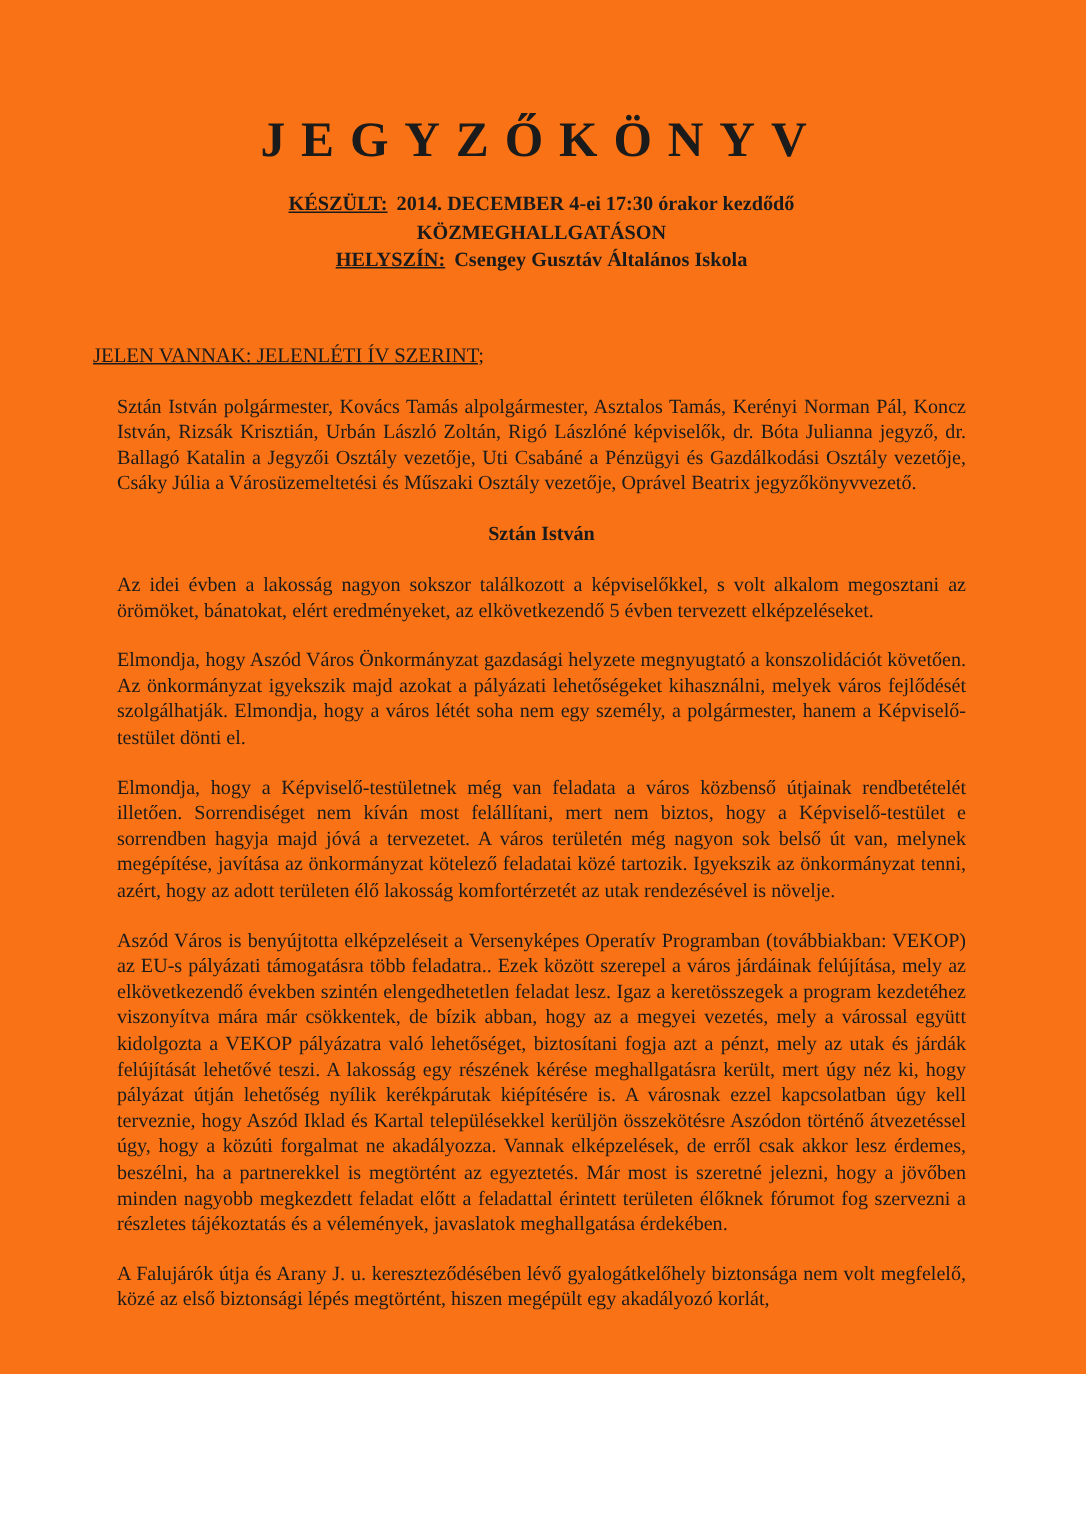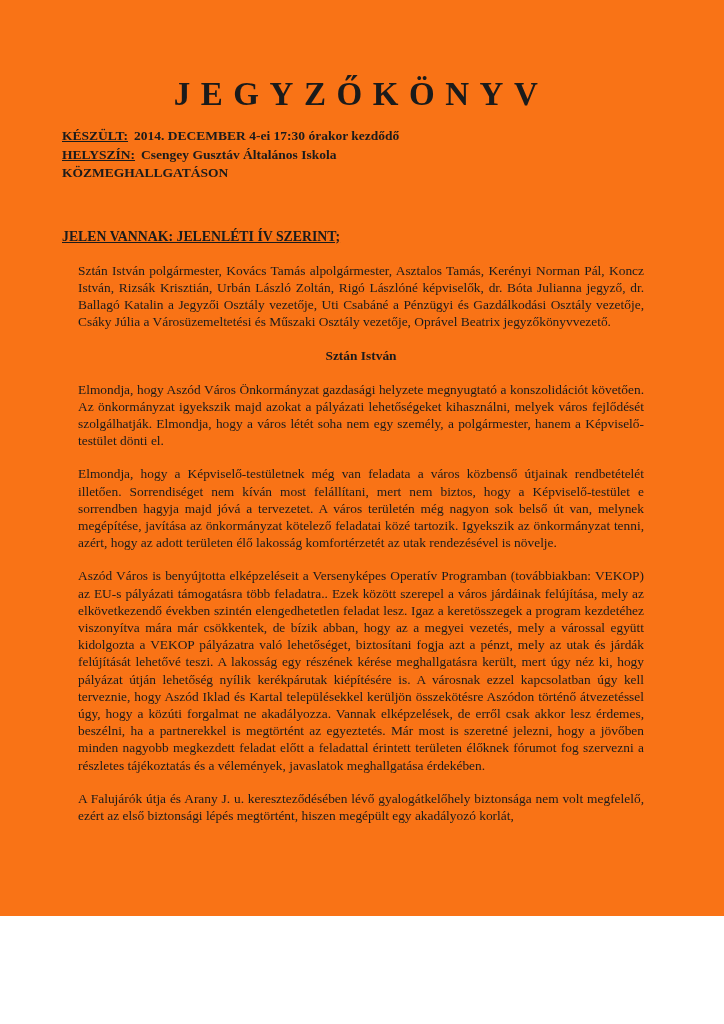--- a/index.html
+++ b/index.html
@@ -25,35 +25,35 @@
     margin-top: 74px;
     text-align: center;
     font-size: 33px;
     font-weight: bold;
     letter-spacing: 0.32em;
     line-height: 40px;
     white-space: nowrap;
   }
   .meta-block {
     margin-top: 13px;
-    text-align: left;
+    text-align: center;
     font-size: 13.5px;
     font-weight: bold;
     line-height: 18.5px;
   }
   .u {
     text-decoration: underline;
   }
   .label-gap {
     margin-right: 6px;
   }
   .attendance-heading {
     margin-top: 45px;
     font-size: 13.8px;
-    font-weight: bold;
+    font-weight: normal;
     text-decoration: underline;
     line-height: 18px;
   }
   .body-text {
     font-size: 13.4px;
     line-height: 17.2px;
     text-align: justify;
   }
   p.body-text {
     margin: 16px;
@@ -81,35 +81,36 @@
 
 <div class="page">
   <div class="content">
 
     <div class="doc-title">JEGYZŐKÖNYV</div>
 
     <div class="meta-block">
       <div>
         <span class="u label-gap">KÉSZÜLT:</span><span>2014. DECEMBER 4-ei 17:30 órakor kezdődő</span>
       </div>
+      <div>KÖZMEGHALLGATÁSON</div>
       <div>
         <span class="u label-gap">HELYSZÍN:</span><span>Csengey Gusztáv Általános Iskola</span>
       </div>
-      <div>KÖZMEGHALLGATÁSON</div>
     </div>
 
     <div class="attendance-heading">JELEN VANNAK: JELENLÉTI ÍV SZERINT;</div>
 
     <p class="body-text">Sztán István polgármester, Kovács Tamás alpolgármester, Asztalos Tamás, Kerényi Norman Pál, Koncz István, Rizsák Krisztián, Urbán László Zoltán, Rigó Lászlóné képviselők, dr. Bóta Julianna jegyző, dr. Ballagó Katalin a Jegyzői Osztály vezetője, Uti Csabáné a Pénzügyi és Gazdálkodási Osztály vezetője, Csáky Júlia a Városüzemeltetési és Műszaki Osztály vezetője, Oprável Beatrix jegyzőkönyvvezető.</p>
 
     <div class="speaker-name">Sztán István</div>
 
+    <p class="body-text">Az idei évben a lakosság nagyon sokszor találkozott a képviselőkkel, s volt alkalom megosztani az örömöket, bánatokat, elért eredményeket, az elkövetkezendő 5 évben tervezett elképzeléseket.</p>
     <p class="body-text">Elmondja, hogy Aszód Város Önkormányzat gazdasági helyzete megnyugtató a konszolidációt követően. Az önkormányzat igyekszik majd azokat a pályázati lehetőségeket kihasználni, melyek város fejlődését szolgálhatják. Elmondja, hogy a város létét soha nem egy személy, a polgármester, hanem a Képviselő-testület dönti el.</p>
     <p class="body-text">Elmondja, hogy a Képviselő-testületnek még van feladata a város közbenső útjainak rendbetételét illetően. Sorrendiséget nem kíván most felállítani, mert nem biztos, hogy a Képviselő-testület e sorrendben hagyja majd jóvá a tervezetet. A város területén még nagyon sok belső út van, melynek megépítése, javítása az önkormányzat kötelező feladatai közé tartozik. Igyekszik az önkormányzat tenni, azért, hogy az adott területen élő lakosság komfortérzetét az utak rendezésével is növelje.</p>
 
     <p class="body-text gap-before">Aszód Város is benyújtotta elképzeléseit a Versenyképes Operatív Programban (továbbiakban: VEKOP) az EU-s pályázati támogatásra több feladatra.. Ezek között szerepel a város járdáinak felújítása, mely az elkövetkezendő években szintén elengedhetetlen feladat lesz. Igaz a keretösszegek a program kezdetéhez viszonyítva mára már csökkentek, de bízik abban, hogy az a megyei vezetés, mely a várossal együtt kidolgozta a VEKOP pályázatra való lehetőséget, biztosítani fogja azt a pénzt, mely az utak és járdák felújítását lehetővé teszi. A lakosság egy részének kérése meghallgatásra került, mert úgy néz ki, hogy pályázat útján lehetőség nyílik kerékpárutak kiépítésére is.  A városnak ezzel kapcsolatban úgy kell terveznie, hogy Aszód Iklad és Kartal településekkel kerüljön összekötésre Aszódon történő átvezetéssel úgy, hogy a közúti forgalmat ne akadályozza. Vannak elképzelések, de erről csak akkor lesz érdemes, beszélni, ha a partnerekkel is megtörtént az egyeztetés. Már most is szeretné jelezni, hogy a jövőben minden nagyobb megkezdett feladat előtt a feladattal érintett területen élőknek fórumot fog szervezni a részletes tájékoztatás és a vélemények, javaslatok meghallgatása érdekében.</p>
 
-    <p class="body-text gap-before">A Falujárók útja és Arany J. u. kereszteződésében lévő gyalogátkelőhely biztonsága nem volt megfelelő, ezért az első biztonsági lépés megtörtént, hiszen megépült egy akadályozó korlát,</p>
+    <p class="body-text gap-before">A Falujárók útja és Arany J. u. kereszteződésében lévő gyalogátkelőhely biztonsága nem volt megfelelő, közé az első biztonsági lépés megtörtént, hiszen megépült egy akadályozó korlát,</p>
 
   </div>
 
   <div class="page-number">460</div>
 </div>
 
 </body></html>

